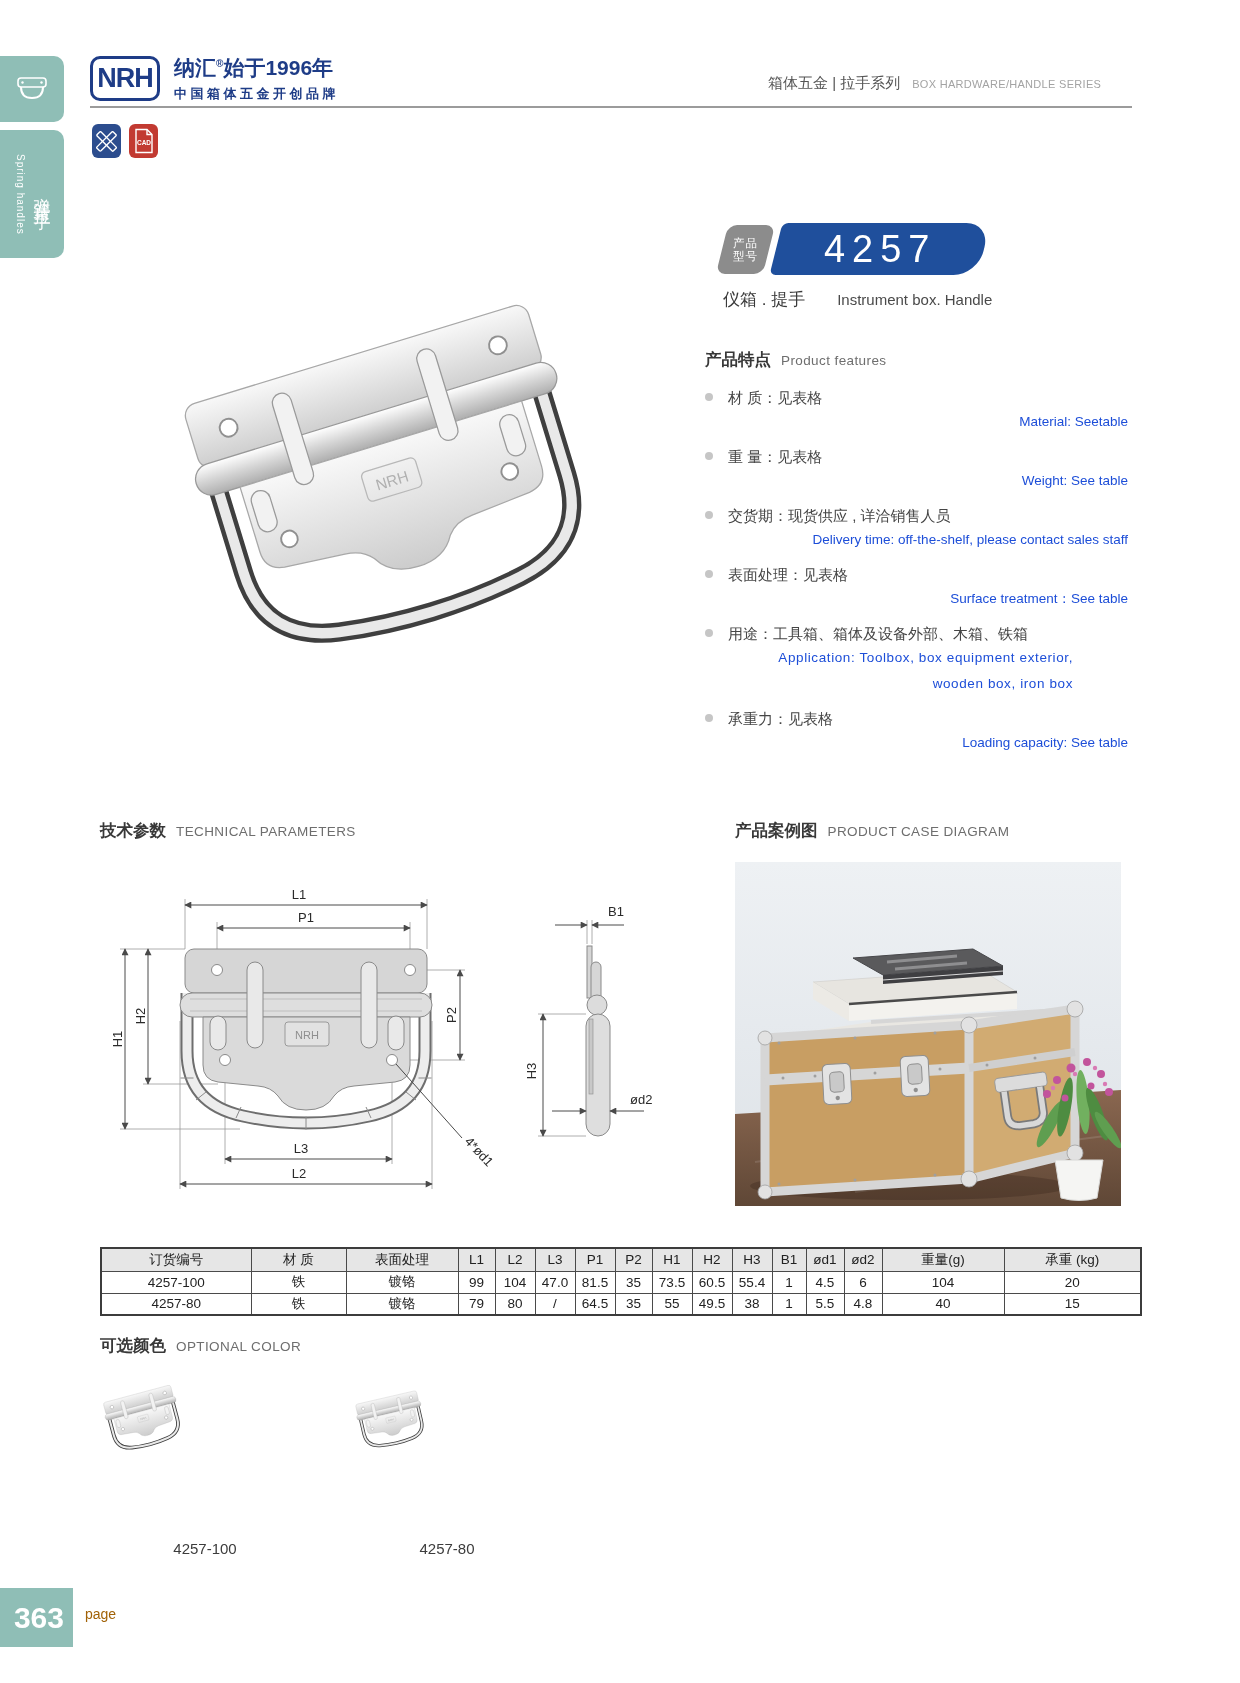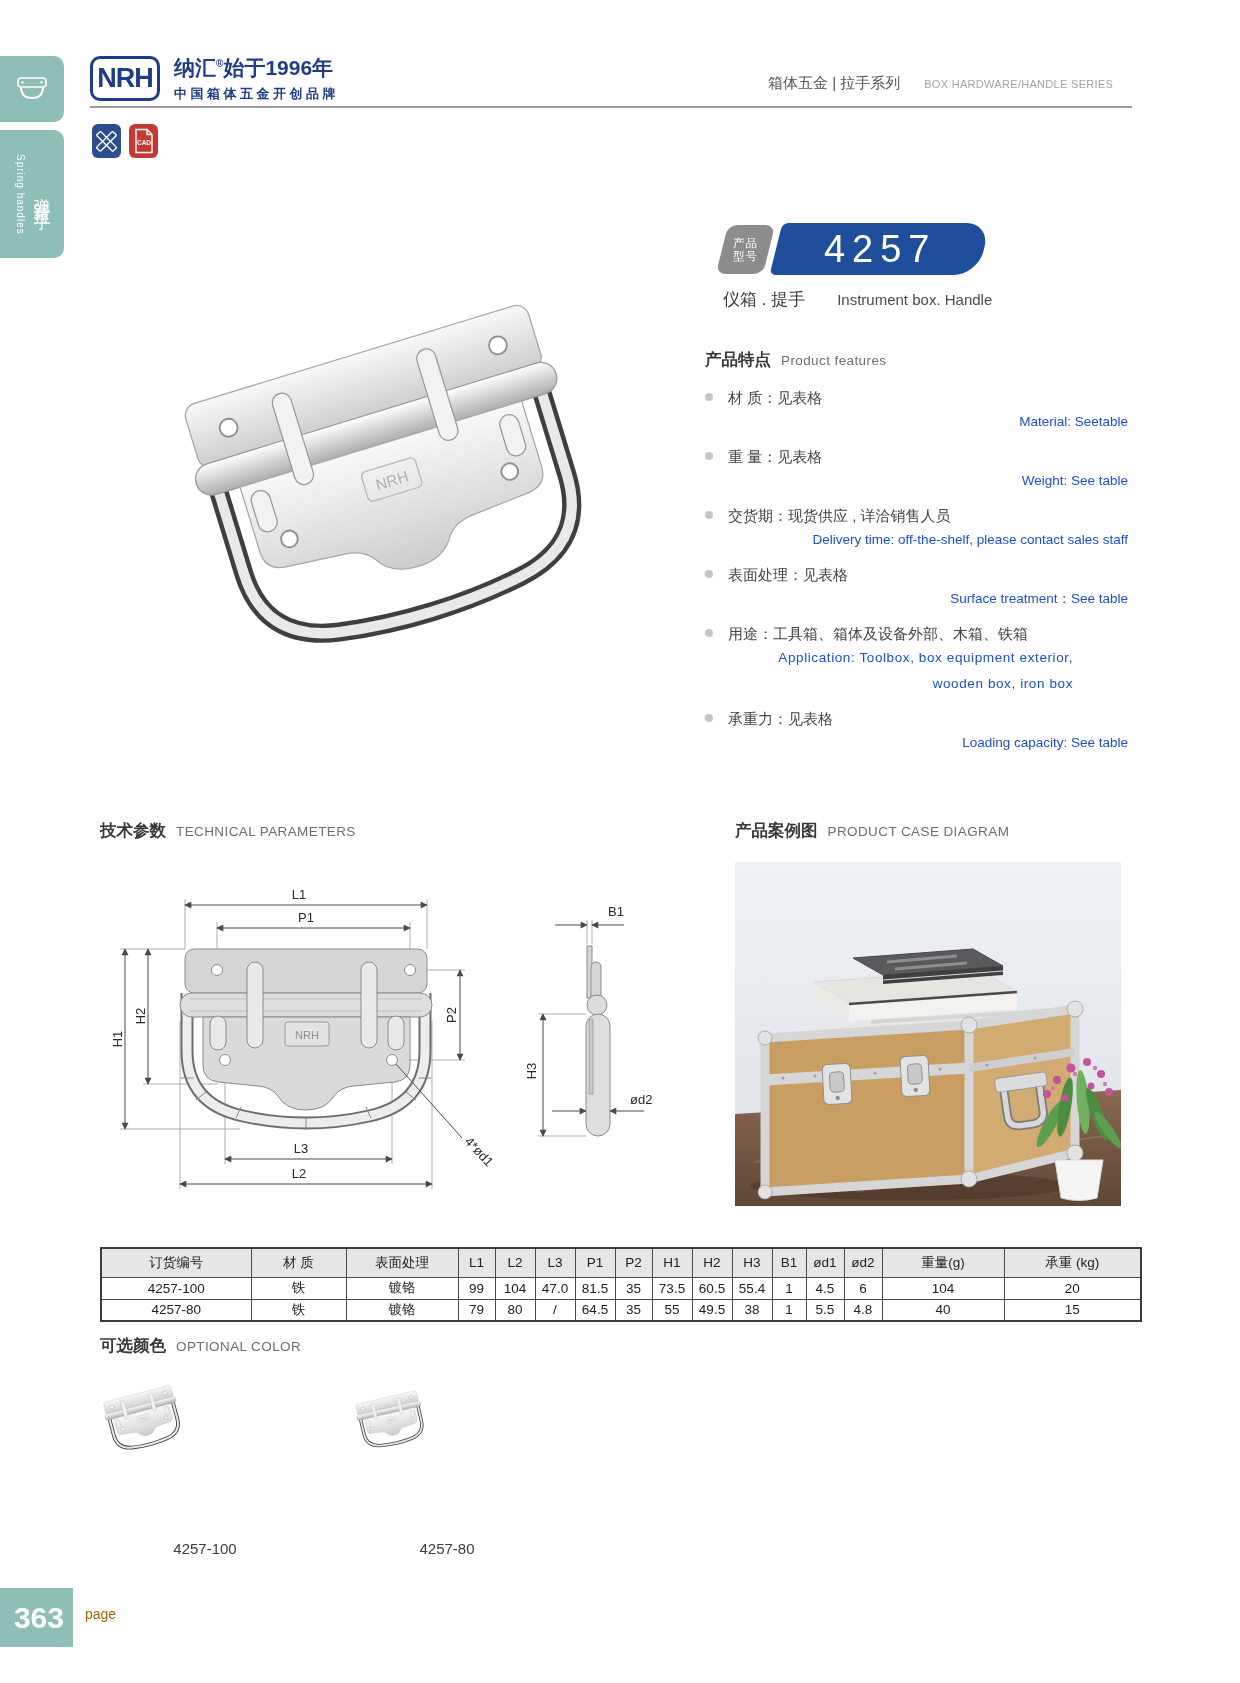--- a/index.html
+++ b/index.html
@@ -15,21 +15,21 @@
   .v-cn { writing-mode:vertical-rl; font-size:17px; color:#fff; letter-spacing:5px; }
 
   
   .logo-box { position:absolute; left:90px; top:56px; width:70px; height:45px;
     border:3px solid #1e3c87; border-radius:10px; display:flex; align-items:center;
     justify-content:center; font-weight:bold; font-size:27px; color:#1e3c87; letter-spacing:-1px; }
   .brand { position:absolute; left:174px; top:54px; color:#1e3c87; }
   .brand-l1 { font-size:21px; font-weight:bold; }
   .brand-l1 sup { font-size:10px; }
   .brand-l2 { font-size:13px; font-weight:bold; letter-spacing:3.5px; margin-top:3px; }
-  .series { position:absolute; left:768px; top:74px; display:flex; align-items:baseline; gap:24px; }
+  .series { position:absolute; left:768px; top:74px; display:flex; align-items:baseline; gap:12px; }
   .series-cn { font-size:15px; color:#555; }
   .series-en { font-size:11px; color:#a3a3a3; letter-spacing:.3px; }
   .divider { position:absolute; left:90px; top:106px; width:1042px; height:2px; background:#9b9b9b; }
 
   .file-icon { position:absolute; top:124px; width:29px; height:34px; border-radius:6px;
     display:flex; align-items:center; justify-content:center; }
   .icon-design { left:92px; background:#2c4d8e; }
   .icon-cad { left:129px; background:#c23a31; }
 
   
@@ -66,21 +66,21 @@
 
   .tech-drawing { position:absolute; left:100px; top:846px; }
   .case-photo { position:absolute; left:735px; top:862px; }
   .main-photo { position:absolute; left:110px; top:258px; }
 
   
   .spec-table { position:absolute; left:100px; top:1247px; border-collapse:collapse;
     table-layout:fixed; width:1040px; border:2px solid #3c3c3c; }
   .spec-table th, .spec-table td { border:1px solid #4a4a4a; text-align:center;
     font-size:13.5px; font-weight:normal; color:#222; padding:0; }
-  .spec-table th { background:#e6e6e6; height:29px; }
+  .spec-table th { background:#e6e6e6; height:23px; }
   .spec-table td { height:22px; background:#fff; }
 
   
   .opt-item { position:absolute; text-align:center; }
   .opt1 { left:100px; top:1368px; width:210px; }
   .opt2 { left:342px; top:1372px; width:210px; }
   .opt-label { font-size:15px; color:#3c3c3c; margin-top:4px; }
 
   
   .page-box { position:absolute; left:0; top:1588px; width:73px; height:59px; background:#8fbeb6;

